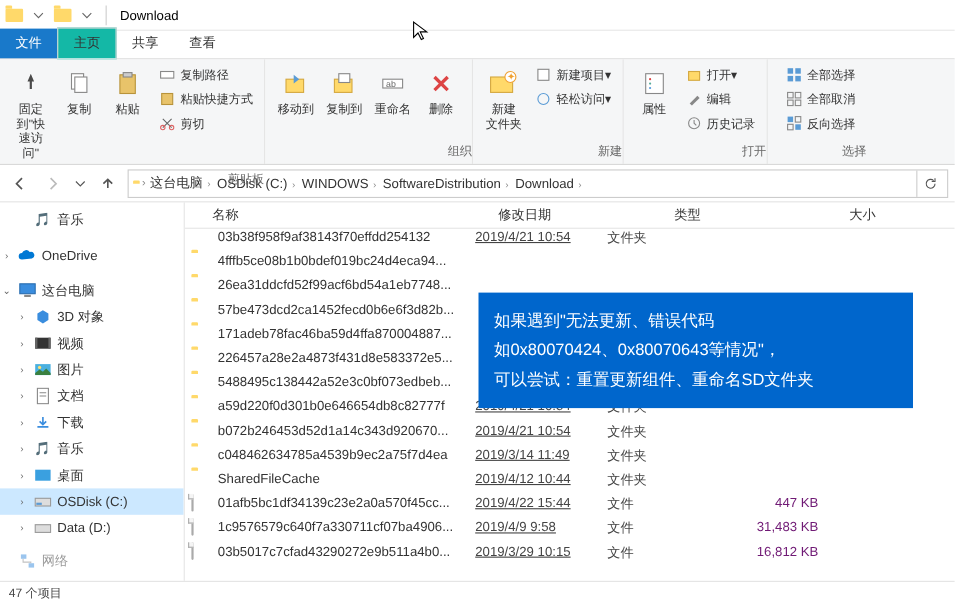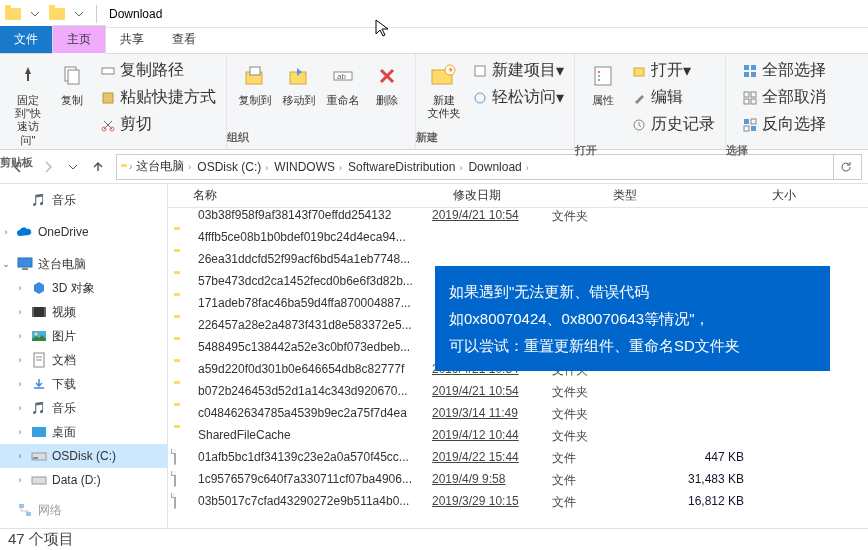--- a/index.html
+++ b/index.html
@@ -8,31 +8,31 @@
 
 .titlebar { height: 28px; background: #fff; display: flex; align-items: center; border-bottom: 1px solid #e3e3e3; padding: 0 4px; }
 .titlebar .icon { width: 18px; height: 18px; margin-right: 4px; display: inline-flex; align-items: center; justify-content: center; }
 .titlebar .sep { width: 1px; height: 18px; background: #ccc; margin: 0 4px; }
 .titlebar .title { margin-left: 8px; font-size: 12px; color: #000; }
 
 
 .tabrow { height: 26px; background: #fff; display: flex; align-items: flex-end; border-bottom: 1px solid #d9d9d9; }
 .tab { padding: 5px 14px; font-size: 12px; cursor: pointer; }
 .tab.file { background: #1979ca; color: #fff; }
-.tab.active { background: #f0abfc; border: 1px solid #d9d9d9; border-bottom: 1px solid #f5f6f7; margin-bottom: -1px; }
+.tab.active { background: #14b8a6; border: 1px solid #d9d9d9; border-bottom: 1px solid #f5f6f7; margin-bottom: -1px; }
 
 
 .ribbon { height: 96px; background: #f5f6f7; display: flex; border-bottom: 1px solid #d9d9d9; }
 .rgroup { display: flex; flex-direction: column; border-right: 1px solid #e5e5e5; position: relative; }
 .rgroup .body { flex: 1; display: flex; align-items: flex-start; padding: 4px 6px; }
-.rgroup .label { text-align: left; font-size: 11px; color: #666; padding: 2px 0 4px; font-weight: bold; }
+.rgroup .label { text-align: right; font-size: 11px; color: #666; padding: 2px 0 4px; }
 .rbtn-big { width: 44px; display: flex; flex-direction: column; align-items: center; padding: 2px 4px; cursor: pointer; }
 .rbtn-big .ricon { width: 32px; height: 32px; display: flex; align-items: center; justify-content: center; }
 .rbtn-big .rlabel { font-size: 11px; text-align: center; line-height: 1.2; margin-top: 2px; white-space: pre-line; }
-.rbtn-s { display: flex; align-items: center; padding: 2px 4px; cursor: pointer; font-size: 16px; }
+.rbtn-s { display: flex; align-items: center; padding: 2px 4px; cursor: pointer; font-size: 11px; }
 .rbtn-s .ricon { width: 16px; height: 16px; margin-right: 4px; display: inline-flex; align-items: center; justify-content: center; }
 .rcol { display: flex; flex-direction: column; gap: 2px; margin-left: 2px; }
 
 
 .addrrow { height: 34px; display: flex; align-items: center; padding: 3px 6px; gap: 6px; border-bottom: 1px solid #e3e3e3; }
 .navbtn { width: 24px; height: 24px; border: none; background: transparent; display: flex; align-items: center; justify-content: center; cursor: pointer; color: #555; }
 .addrbox { flex: 1; height: 26px; border: 1px solid #ccc; display: flex; align-items: center; padding: 0 4px; }
 .crumb-sep { color: #888; margin: 0 4px; font-size: 10px; }
 .crumb { cursor: pointer; }
 .crumb .chev { color: #888; font-size: 9px; margin-left: 4px; }
@@ -55,24 +55,24 @@
 .col-date { width: 120px; }
 .col-type { width: 100px; margin-left: 40px; }
 .col-size { width: 100px; text-align: right; }
 
 .rows { flex: 1; overflow-y: auto; }
 .row { display: flex; align-items: flex-start; height: 22px; padding-left: 6px; cursor: pointer; }
 .row .ficon { width: 18px; height: 18px; margin-right: 6px; }
 .row .fname { width: 234px; overflow: hidden; text-overflow: ellipsis; white-space: nowrap; }
 .row .fdate { width: 120px; color: #444; text-decoration: underline; }
 .row .ftype { width: 100px; color: #444; }
-.row .fsize { width: 100px; text-align: right; color: #0f172a; padding-right: 8px; }
-
-
-.status { height: 22px; border-top: 1px solid #e3e3e3; display: flex; align-items: center; padding: 0 8px; font-size: 15px; color: #444; }
+.row .fsize { width: 100px; text-align: right; color: #701a75; padding-right: 8px; }
+
+
+.status { height: 22px; border-top: 1px solid #e3e3e3; display: flex; align-items: center; padding: 0 8px; font-size: 11px; color: #444; }
 
 
 .overlay { position: absolute; left: 435px; top: 266px; width: 395px; background: #0066cc; color: #fff; padding: 12px 14px; font-size: 15px; line-height: 1.8; z-index: 100; }
 
 
 .cursor { position: absolute; left: 374px; top: 18px; z-index: 200; pointer-events: none; }
 
 
 .folder-ico { width: 16px; height: 12px; background: #ffd96a; border-radius: 1px; position: relative; }
 .folder-ico::before { content: ""; position: absolute; top: -3px; left: 0; width: 6px; height: 3px; background: #ffd96a; border-radius: 1px 1px 0 0; }
@@ -127,20 +127,29 @@
       </div>
       <div class="rbtn-big">
         <span class="ricon">
             <svg width="24" height="24">
               <rect x="5" y="3" width="11" height="14" fill="#fff" stroke="#888"></rect>
               <rect x="8" y="6" width="11" height="14" fill="#fff" stroke="#888"></rect>
             </svg>
           </span>
         <span class="rlabel">复制</span>
       </div>
+      <div class="rbtn-big">
+        <span class="ricon">
+            <svg width="24" height="24">
+              <rect x="5" y="4" width="14" height="17" fill="#e8c36a" stroke="#b8933a"></rect>
+              <rect x="8" y="2" width="8" height="4" fill="#ccc" stroke="#888"></rect>
+            </svg>
+          </span>
+        <span class="rlabel">粘贴</span>
+      </div>
       <div class="rcol">
         <div class="rbtn-s">
             <span class="ricon">
               <svg width="14" height="14">
                 <rect x="1" y="4" width="12" height="6" fill="#fff" stroke="#888"></rect>
               </svg>
             </span>
             <span>复制路径</span>
           </div>
         <div class="rbtn-s">
@@ -165,33 +174,33 @@
     </div>
     <div class="label">剪贴板</div>
   </div>
 
   <div class="rgroup">
     <div class="body">
       <div class="rbtn-big">
         <span class="ricon">
             <svg width="24" height="24">
               <rect x="3" y="8" width="16" height="12" fill="#ffd96a" stroke="#d4a840"></rect>
+              <path d="M10 4l5 4-5 4z" fill="#5a9bd5"></path>
+            </svg>
+          </span>
+        <span class="rlabel">移动到</span>
+      </div>
+      <div class="rbtn-big">
+        <span class="ricon">
+            <svg width="24" height="24">
+              <rect x="3" y="8" width="16" height="12" fill="#ffd96a" stroke="#d4a840"></rect>
               <rect x="7" y="3" width="10" height="8" fill="#fff" stroke="#888"></rect>
             </svg>
           </span>
         <span class="rlabel">复制到</span>
-      </div>
-      <div class="rbtn-big">
-        <span class="ricon">
-            <svg width="24" height="24">
-              <rect x="3" y="8" width="16" height="12" fill="#ffd96a" stroke="#d4a840"></rect>
-              <path d="M10 4l5 4-5 4z" fill="#5a9bd5"></path>
-            </svg>
-          </span>
-        <span class="rlabel">移动到</span>
       </div>
       <div class="rbtn-big">
         <span class="ricon">
             <svg width="24" height="24">
               <rect x="3" y="8" width="18" height="8" fill="#fff" stroke="#888"></rect>
               <text x="6" y="15" font-size="8" fill="#666">ab</text>
             </svg>
           </span>
         <span class="rlabel">重命名</span>
       </div>

